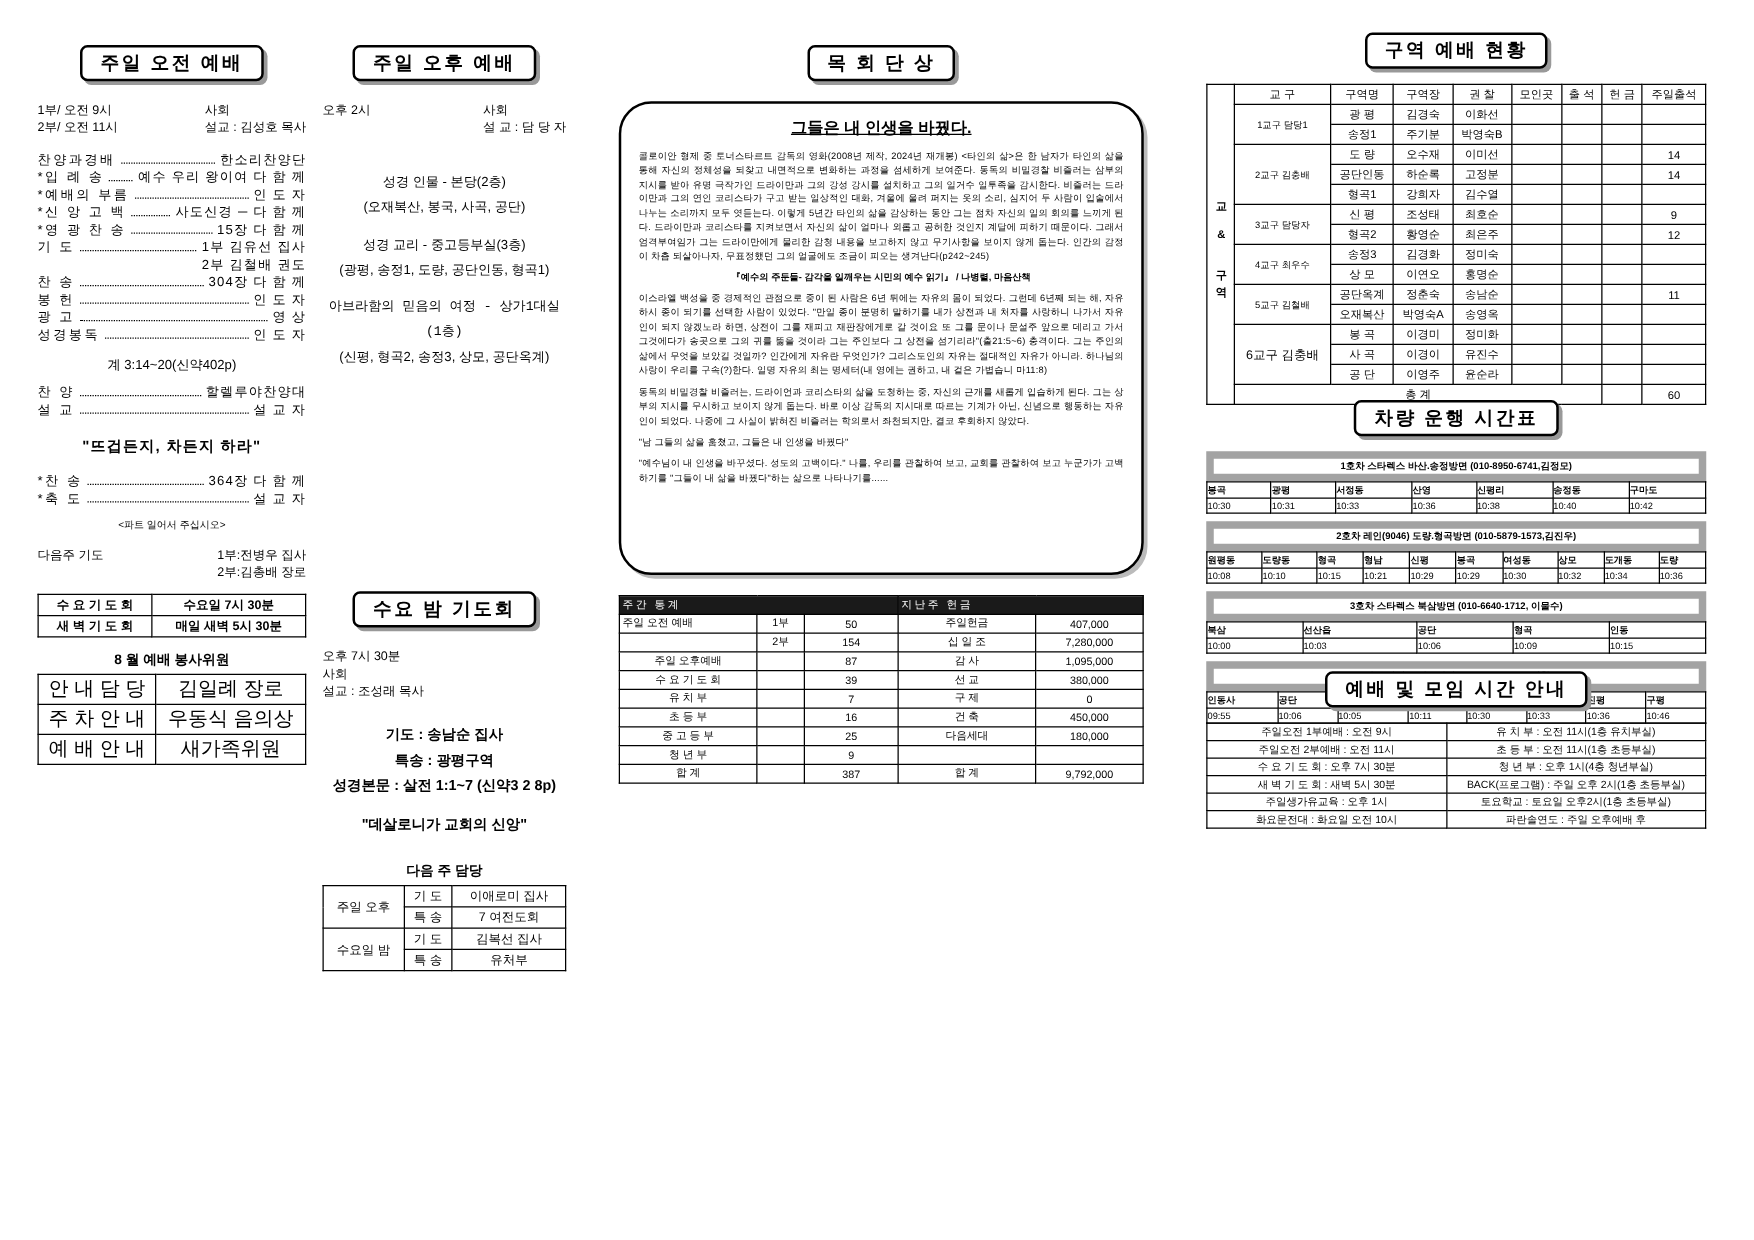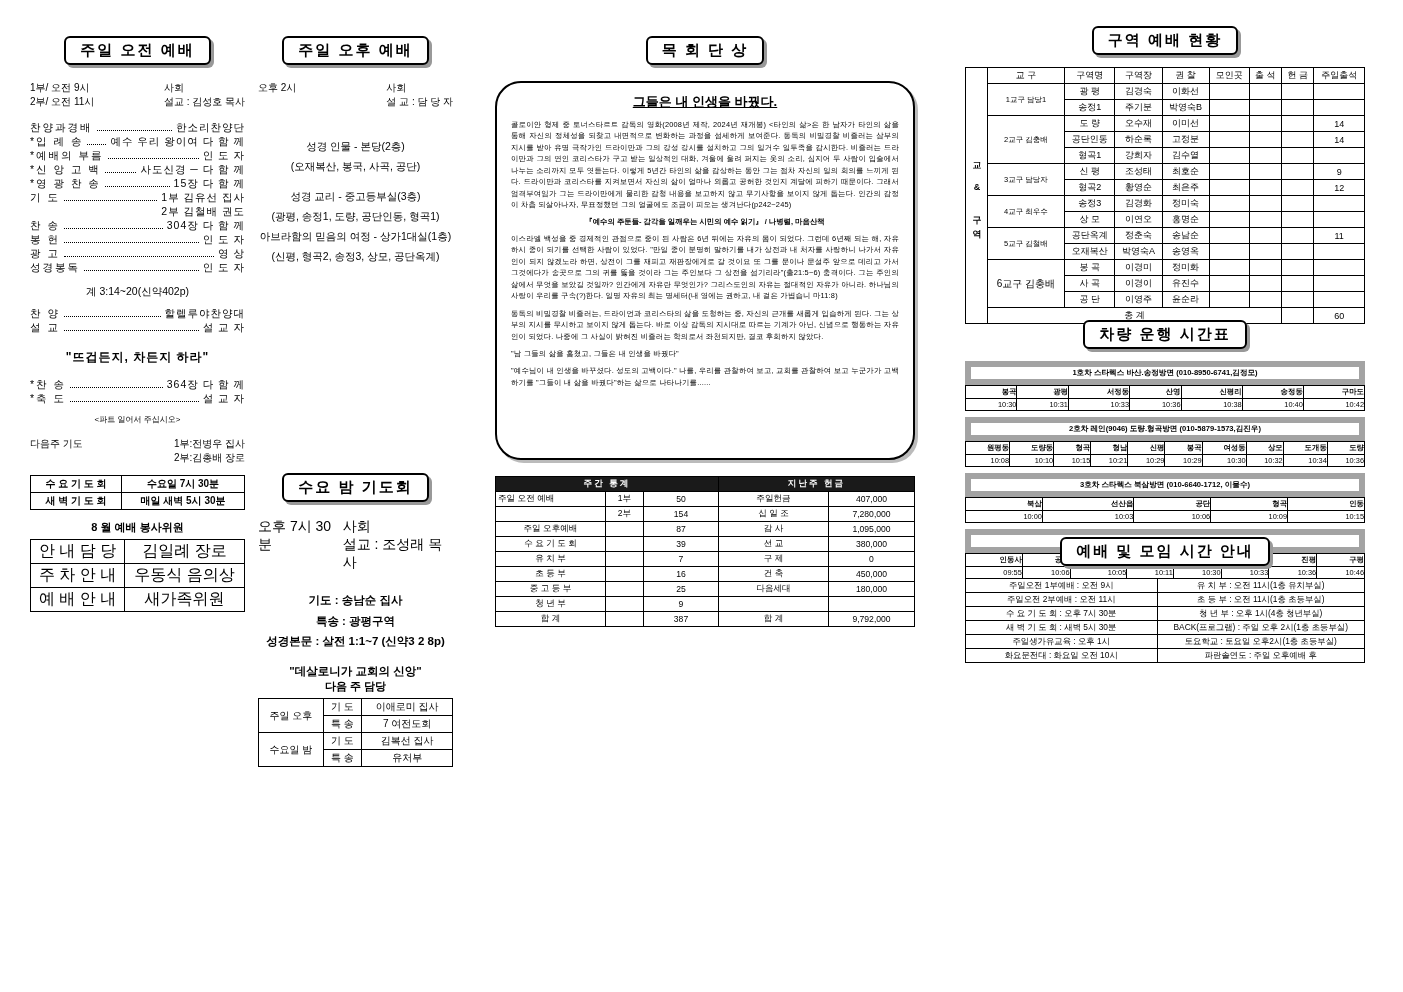--- a/index.html
+++ b/index.html
@@ -50,27 +50,27 @@
     background: #fff;
     box-shadow: 3px 3px 0 #bbb;
   }
   .sermon-title { text-align: center; font-size: 13px; font-weight: bold; text-decoration: underline; margin-bottom: 8px; }
   .sermon-p { font-size: 7.4px; line-height: 1.55; text-align: justify; margin: 0 0 6px 0; letter-spacing: 0.2px; }
   .sermon-em { font-size: 7.4px; text-align: center; font-weight: bold; margin: 6px 0; }
 
   
   table.stats { border-collapse: collapse; font-size: 8.6px; width: 100%; }
   table.stats td { border: 1px solid #000; padding: 1px 2px; }
-  table.stats .hd { background: #1a1a1a; color: #fff; text-align: center; font-weight: bold; letter-spacing: 2px; }
+  table.stats .hd { background: #1a1a1a; color: #fff; font-weight: normal; letter-spacing: 2px; }
 
   .small { font-size: 8px; }
 
   .bus-hd { font-size: 7.6px; font-weight: bold; text-align: center; border: 6px solid #a3a3a3; padding: 1px; }
   table.bus { border-collapse: collapse; font-size: 7.4px; width: 100%; }
-  table.bus td { border: 1px solid #000; text-align: right; padding: 1px 0; }
+  table.bus td { border: 1px solid #000; text-align: left; padding: 1px 0; }
   table.bus td.k { font-weight: bold; }
 
   .quote { text-align: center; font-weight: bold; font-size: 12px; letter-spacing: 1px; }
 </style>
 </head>
 <body>
 
 <div class="page">
 
   <div class="col" style="left:30px; top:36px; width:215px;">
@@ -224,45 +224,45 @@
         <div>사회</div>
         <div>설 교 : 담 당 자</div>
       </div>
     </div>
 
     <div class="ctr" style="margin-top:28px; font-size:10.5px; line-height:1.9;">
       <div>성경 인물 - 본당(2층)</div>
       <div>(오재복산, 봉국, 사곡, 공단)</div>
       <div style="margin-top:10px;">성경 교리 - 중고등부실(3층)</div>
       <div>(광평, 송정1, 도량, 공단인동, 형곡1)</div>
-      <div style="">아브라함의 믿음의 여정 - 상가1대실(1층)</div>
+      <div style="margin-top:10px;font-family:Liberation Mono, monospace;">아브라함의 믿음의 여정 - 상가1대실(1층)</div>
       <div>(신평, 형곡2, 송정3, 상모, 공단옥계)</div>
     </div>
   </div>
 
   <div class="col" style="left:258px; top:473px; width:195px;">
     <div class="title-wrap"><span class="sec-title">수요 밤 기도회</span></div>
 
-    <div style="margin-top:16px; display:flex; justify-content:center; font-size:14px;">
+    <div style="margin-top:16px; display:flex; justify-content:flex-start; font-size:10px;flex-direction:column;">
       <div>오후 7시 30분</div>
       <div style="text-align:left;">
         <div>사회</div>
         <div>설교 : 조성래 목사</div>
       </div>
     </div>
 
     <div class="ctr bold" style="margin-top:18px; font-size:11.5px; line-height:1.8;">
       <div><span>기도 :</span> <span>송남순 집사</span></div>
       <div><span>특송 :</span> <span>광평구역</span></div>
       <div><span>성경본문 :</span> <span>살전 1:1~7 (신약3 2 8p)</span></div>
     </div>
 
     <div class="ctr bold" style="margin-top:12px; font-size:11.5px;">"데살로니가 교회의 신앙"</div>
 
-    <div class="ctr bold" style="font-size:11px;">다음 주 담당</div>
+    <div class="ctr bold" style="margin-top:22px; font-size:11px;">다음 주 담당</div>
     <table class="grid" style="margin-top:4px; width:100%; font-size:10px;">
       <tbody>
           <tr>
             <td rowspan="2">주일 오후</td>
             <td>기 도</td>
             <td>이애로미 집사</td>
           </tr>
       <tr>
             <td>특 송</td>
             <td>7 여전도회</td>

